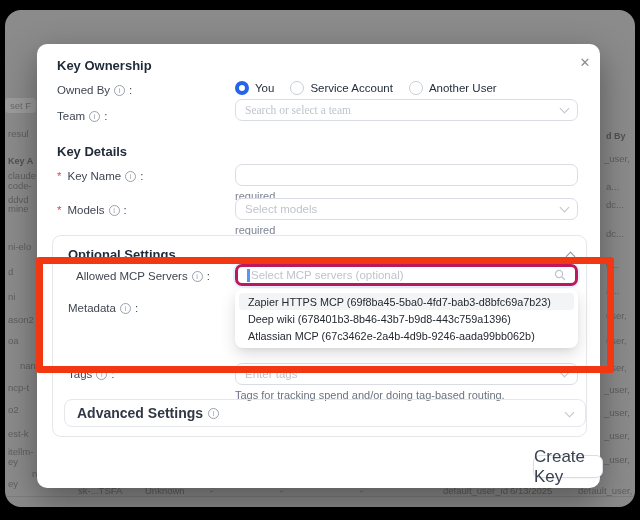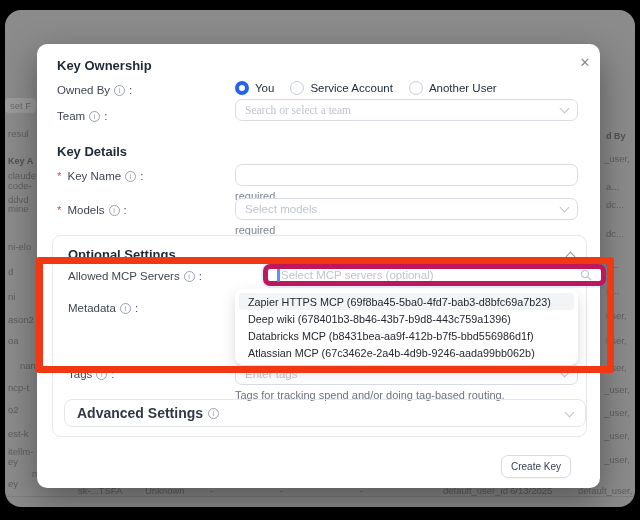--- a/index.html
+++ b/index.html
@@ -46,33 +46,33 @@
 
   
   .opt-box { position:absolute; left:15px; top:191px; width:535px; height:202px;
              border:1px solid #e5e7eb; border-radius:9px; }
   .adv-box { position:absolute; left:27px; top:355px; width:522px; height:28px;
              border:1px solid #e5e7eb; border-radius:8px; display:flex; align-items:center;
              padding:0 12px; gap:5px; cursor:pointer; }
   .adv-box .t { font-weight:700; color:#303845; font-size:14px; }
 
   
-  .mcp-input { border:5px solid #be185d; box-shadow:0 0 0 2px rgba(59,130,246,.12);margin-left:28px; }
+  .mcp-input { border:3px solid #be185d; box-shadow:0 0 0 2px rgba(59,130,246,.12); }
   .caret { width:3px; height:13px; background:#3b82f6; opacity:.85; margin-right:1px; flex:0 0 auto; }
   .search-svg { margin-left:auto; flex:0 0 auto; }
 
   
   .dd { position:absolute; left:198px; top:245px; width:343px; background:#fff; border-radius:8px;
         box-shadow:0 3px 6px -4px rgba(0,0,0,.12), 0 6px 16px rgba(0,0,0,.14); padding:4px; z-index:8; }
   .dd-item { height:17px; display:flex; align-items:center; padding:0 9px; border-radius:4px;
              font-size:10.8px; color:#24292f; white-space:nowrap; cursor:pointer; }
   .dd-item.active { background:#f3f4f6; }
 
-  .create-btn { position:absolute; left:464px; top:411px; width:70px; height:23px; background:#fff;
-                border:1px solid #d9dde3; border-radius:7px; font-size:10px; color:#374151;
+  .create-btn { position:absolute; left:496px; top:411px; width:70px; height:23px; background:#fff;
+                border:1px solid #d9dde3; border-radius:7px; font-size:17px; color:#374151;
                 display:flex; align-items:center; justify-content:center; cursor:pointer;
                 box-shadow:0 1px 2px rgba(0,0,0,.04); }
 
   
   .annotation { position:absolute; left:36px; top:257px; width:578px; height:116px;
                 border:7px solid #f23713; border-radius:3px; z-index:30; pointer-events:none; }
 
   .bottom-row span { position:absolute; font-size:9.5px; color:#5e5e5e; white-space:nowrap; }
 </style>
 </head>
@@ -186,21 +186,21 @@
     <div class="ctl" style="top:154px;">
       <span class="ph">Select models</span>
       <span class="chev-d"></span>
     </div>
     <div class="req" style="top:180px;">required</div>
 
     <div class="opt-box"></div>
     <div class="sec-head" style="left:31px;top:203px;">Optional Settings</div>
     <span class="chev-u" style="position:absolute;left:530px;top:209px;"></span>
 
-    <div class="lbl" style="left:31px;top:226px;">
+    <div class="lbl" style="left:39px;top:226px;">
       <span>Allowed MCP Servers</span>
       <span class="info"></span>
       <span>:</span>
     </div>
     <div class="ctl mcp-input" style="top:220px;">
       <span class="caret"></span>
       <span class="ph">Select MCP servers (optional)</span>
       <svg class="search-svg" width="12" height="12" viewBox="0 0 12 12">
         <circle cx="5" cy="5" r="3.6" fill="none" stroke="#bfc4cc" stroke-width="1.2"></circle>
         <line x1="8" y1="8" x2="11" y2="11" stroke="#bfc4cc" stroke-width="1.2"></line>
@@ -209,21 +209,20 @@
 
     <div class="lbl" style="left:31px;top:258px;">
       <span>Metadata</span>
       <span class="info"></span>
       <span>:</span>
     </div>
 
     <div class="dd">
       <div class="dd-item active">Zapier HTTPS MCP (69f8ba45-5ba0-4fd7-bab3-d8bfc69a7b23)</div>
       <div class="dd-item">Deep wiki (678401b3-8b46-43b7-b9d8-443c759a1396)</div>
-      <div class="dd-item">Databricks MCP (b8431bea-aa9f-412b-b7f5-bbd556986d1f)</div>
       <div class="dd-item">Atlassian MCP (67c3462e-2a4b-4d9b-9246-aada99bb062b)</div>
     </div>
 
     <div class="lbl" style="left:31px;top:324px;">
       <span>Tags</span>
       <span class="info"></span>
       <span>:</span>
     </div>
     <div class="ctl" style="top:319px;">
       <span class="ph">Enter tags</span>

